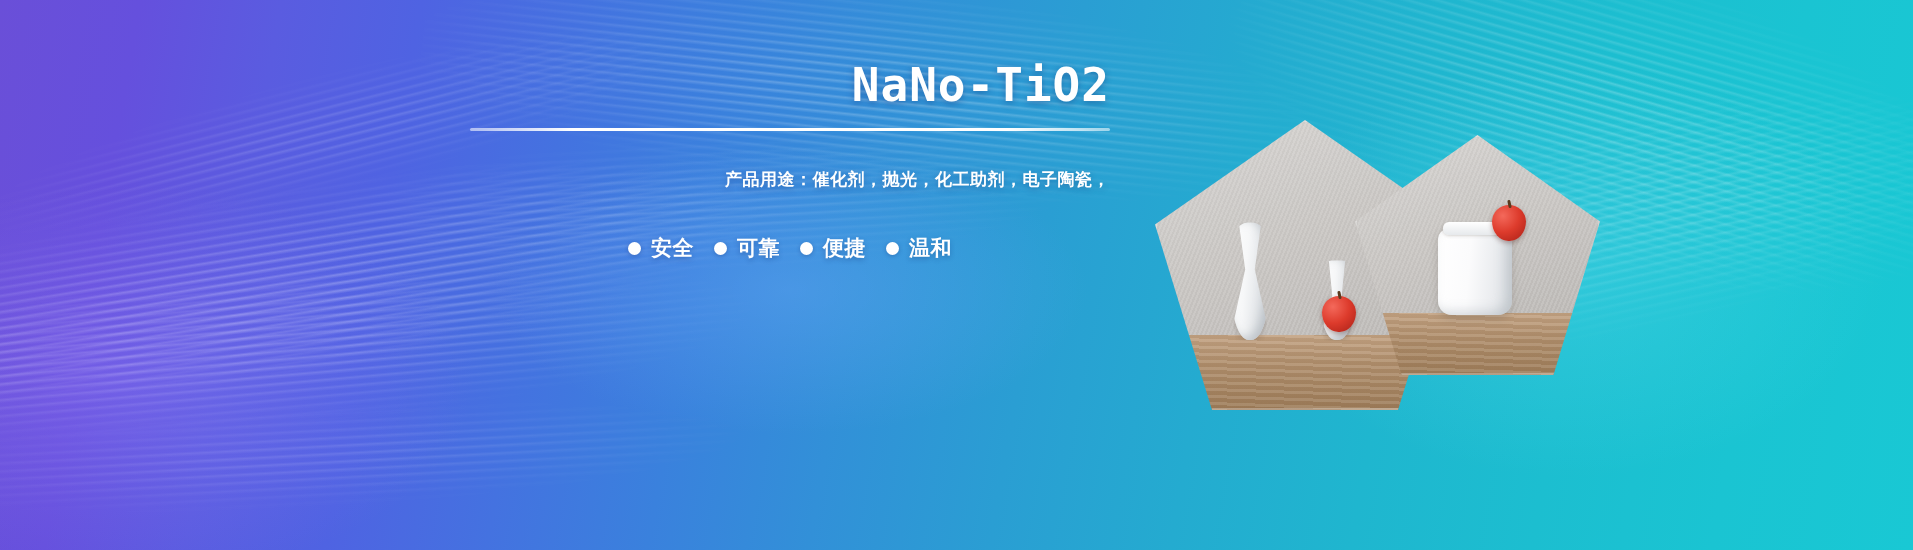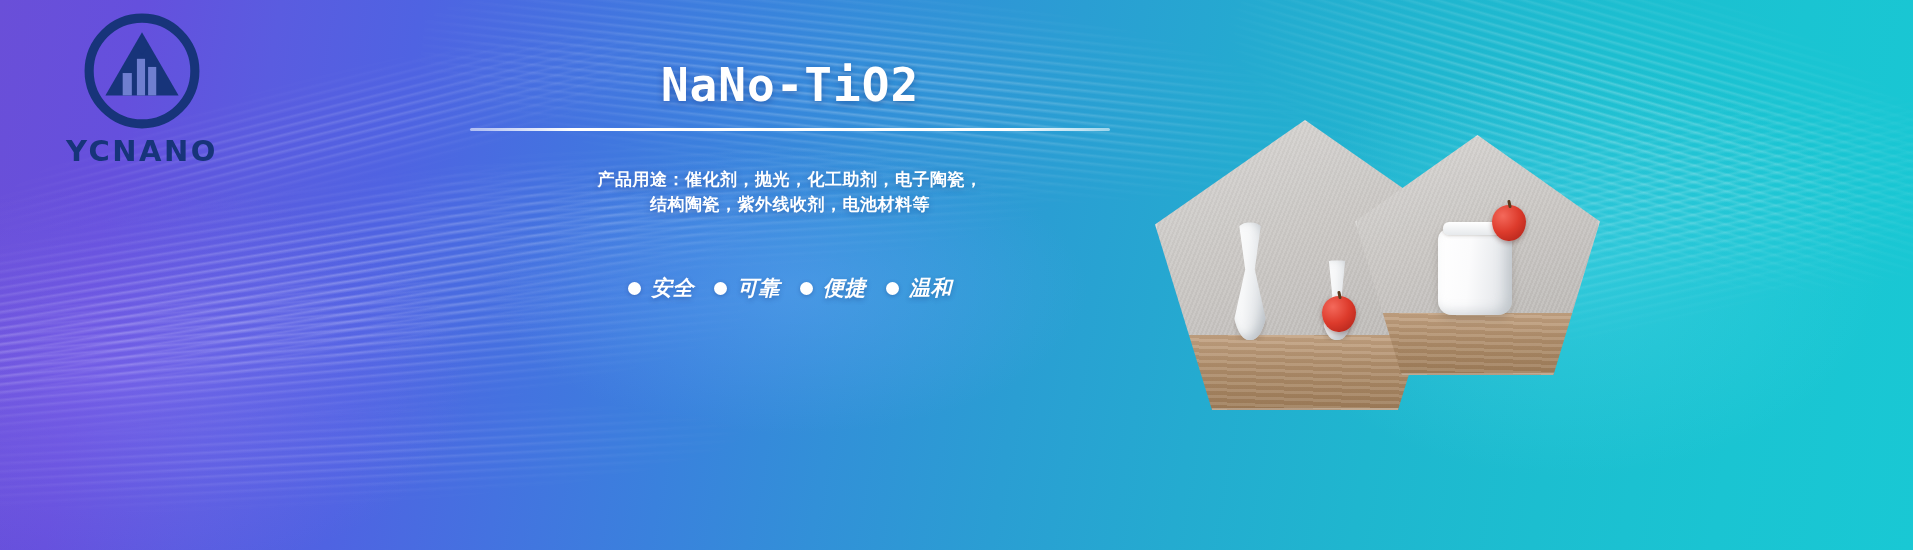--- a/index.html
+++ b/index.html
@@ -115,21 +115,21 @@
   #logo-block { position:absolute; left:42px; top:10px; width:200px; text-align:center; }
   #logo-mark  { width:122px; height:122px; margin:0 auto; display:block; }
   #logo-wordmark {
     margin-top:2px;
     font-family:"DejaVu Sans","Liberation Sans",sans-serif;
     font-size:29px; font-weight:700; letter-spacing:2.5px;
     color:#17347a;
   }
 
   
-  #content { position:absolute; left:470px; top:60px; width:640px; text-align:center; }
+  #content { position:absolute; left:470px; top:60px; width:640px; text-align:right; }
 
   #product-title {
     font-family:"DejaVu Sans Mono","Liberation Mono",monospace;
     font-size:46px; font-weight:700; color:#ffffff;
     letter-spacing:1px; line-height:1.12;
     text-shadow:0 2px 7px rgba(20,40,110,.38);
   }
   #title-rule {
     width:100%; height:3px; margin:16px auto 0;
     background:linear-gradient(to right, rgba(255,255,255,.55), #ffffff 16%, #ffffff 84%, rgba(255,255,255,.55));
@@ -138,21 +138,21 @@
 
   #usage-lines { margin-top:36px; }
   .usage-line {
     font-family:"DejaVu Sans","Liberation Sans",sans-serif;
     font-size:17px; font-weight:700; color:#ffffff;
     line-height:1.52; letter-spacing:.5px;
     text-shadow:0 2px 6px rgba(20,40,110,.34);
     white-space:nowrap;
   }
 
-  #features { margin-top:56px; display:flex; justify-content:center; gap:20px;font-style:italic; }
+  #features { margin-top:42px; display:flex; justify-content:center; gap:20px; }
   .feature { display:flex; align-items:center; gap:10px; }
   .feature-dot {
     width:13px; height:13px; border-radius:50%;
     background:#ffffff; flex:0 0 auto;
     box-shadow:0 1px 4px rgba(20,40,110,.3);
   }
   .feature-label {
     font-family:"DejaVu Sans","Liberation Sans",sans-serif;
     font-size:21px; font-weight:700; color:#ffffff;
     letter-spacing:.5px; white-space:nowrap;
@@ -263,39 +263,27 @@
   <div class="waveband" id="wave-right-2">
       <div class="stripes"></div>
     </div>
   <div class="waveband" id="wave-bottom-1">
       <div class="stripes"></div>
     </div>
   <div class="bloom" id="bloom-a"></div>
   <div class="bloom" id="bloom-b"></div>
   <div class="bloom" id="bloom-c"></div>
 
-  <div id="logo-block">
-    <svg id="logo-mark" viewBox="0 0 120 120">
-      <circle cx="60" cy="60" r="52" fill="none" stroke="#17347a" stroke-width="9"></circle>
-      <path d="M60 22 L96 84 L24 84 Z" fill="#17347a"></path>
-      <path d="M41 84 L41 62 L50 62 L50 84 Z" fill="#6f7fd0"></path>
-      <path d="M55 84 L55 48 L63 48 L63 84 Z" fill="#6f7fd0"></path>
-      <path d="M66 84 L66 56 L74 56 L74 84 Z" fill="#6f7fd0"></path>
-      <path d="M60 24 L66 36 L60 44 L54 36 Z" fill="#17347a"></path>
-    </svg>
-    <div id="logo-wordmark">YCNANO</div>
-  </div>
 
   <div id="content">
     <div id="product-title">NaNo-TiO2</div>
     <div id="title-rule"></div>
 
     <div id="usage-lines">
       <div class="usage-line">产品用途：催化剂，抛光，化工助剂，电子陶瓷，</div>
-      <div class="usage-line">结构陶瓷，紫外线收剂，电池材料等</div>
     </div>
 
     <div id="features">
       <div class="feature">
         <span class="feature-dot"></span>
         <span class="feature-label">安全</span>
       </div>
       <div class="feature">
         <span class="feature-dot"></span>
         <span class="feature-label">可靠</span>

